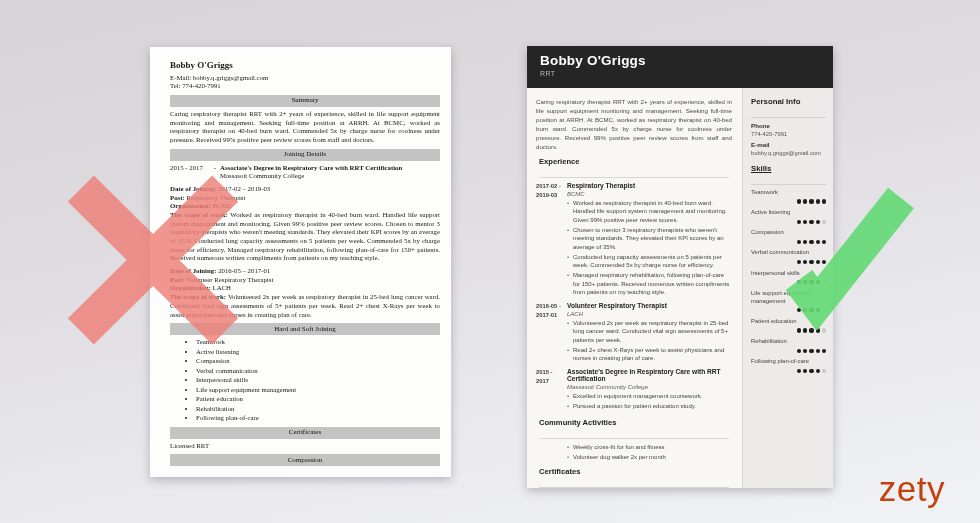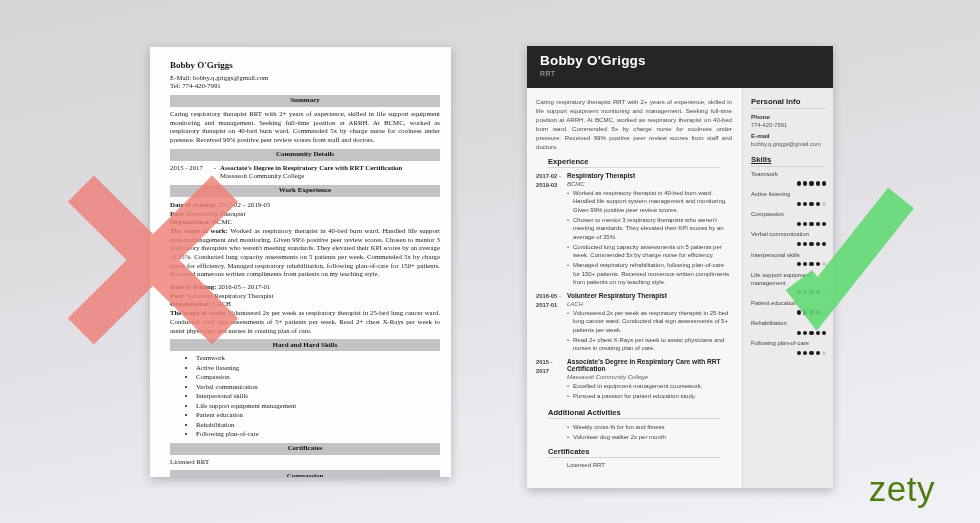--- a/index.html
+++ b/index.html
@@ -14,21 +14,21 @@
   
   .page-left {
     left:150px; top:47px; width:301px; height:430px;
     background:#fdfdfc; box-shadow:0 3px 9px rgba(45,40,60,.28);
     font-family:"Liberation Serif", serif; color:#1b1b1b;
     font-size:6.8px; line-height:1.28; padding:13px 11px 8px 20px;
   }
   .lr-name { font-size:9px; font-weight:bold; margin-bottom:2px; }
   .lr-contact { font-size:6.8px; }
   .lr-bar {
-    background:#c3c3c3; color:#111; text-align:center; font-weight:bold;
+    background:#c3c3c3; color:#111; text-align:center; font-weight:normal;
     font-size:7px; padding:1.5px 0; margin:4px 0 3px;
   }
   .lr-p { text-align:justify; }
   .lr-lbl { font-weight:bold; }
   .lr-edu { display:flex; margin:3px 0 2px; }
   .lr-edu-dates { width:40px; flex:none; }
   .lr-edu-sep { width:10px; flex:none; text-align:center; }
   .lr-edu-degree { font-weight:bold; }
   .lr-job { margin:4px 0 2px; }
   .lr-ul { list-style:disc; margin:2px 0 2px 26px; }
@@ -42,99 +42,98 @@
     color:#333;
   }
   .rr-header { background:#252525; height:42px; padding:7px 13px 0; }
   .rr-name { color:#fff; font-size:13.5px; font-weight:bold; letter-spacing:.2px; }
   .rr-title { color:#b8b8b8; font-size:7px; margin-top:2px; letter-spacing:.4px; }
   .rr-body { display:flex; height:400px; }
   .rr-main { width:215px; flex:none; padding:9px 10px 0 9px; }
   .rr-summary { font-size:6.1px; line-height:1.48; text-align:justify; color:#4c4c4c; margin-bottom:5px; }
   .rr-h {
     font-size:7.6px; font-weight:bold; color:#222;
-    border-bottom:1px solid #d8d6d3; padding-bottom:1px; margin:6px 12px 4px;
+    border-bottom:1px solid #d8d6d3; padding-bottom:11px; margin:6px 3px 4px;
   }
   .rr-job { display:flex; margin-bottom:4px; }
   .rr-dates { width:31px; flex:none; font-size:5.8px; font-weight:bold; color:#3c3c3c; line-height:1.5; }
   .rr-jobc { flex:1; }
   .rr-role { font-size:6.6px; font-weight:bold; color:#222; }
   .rr-company { font-size:6px; font-style:italic; color:#5c5c5c; margin:1.5px 0 2px; }
   .rr-ul { list-style:none; }
   .rr-ul li { font-size:6px; color:#454545; line-height:1.42; padding-left:6px; position:relative; margin-bottom:1.5px; }
   .rr-ul li::before { content:"•"; position:absolute; left:0; top:0; color:#666; }
   .rr-ul-ind { margin-left:31px; }
   .rr-cert { font-size:6px; color:#454545; margin-left:31px; }
   .rr-side {
     flex:1; background:#edebe9; border-left:1px solid #dcdad7;
     padding:9px 7px 0 8px;
   }
-  .rr-sh { font-size:7.8px; font-weight:bold; color:#222; border-bottom:1px solid #d3d1ce; padding-bottom:2px; margin-bottom:4px; }
+  .rr-sh { font-size:7.8px; font-weight:bold; color:#222; border-bottom:1px solid #d3d1ce; padding-bottom:11px; margin-bottom:4px; }
   .rr-sh2 { margin-top:8px;text-decoration:underline; }
   .rr-slabel { font-size:6.2px; font-weight:bold; color:#333; margin-top:3px; }
   .rr-sval { font-size:5.8px; color:#555; margin:2px 0 4px; }
   .rr-skill { margin-bottom:5.5px; }
   .rr-skill-name { font-size:5.9px; color:#444; line-height:1.35; }
   .rr-dots { display:flex; justify-content:flex-end; gap:2px; margin-top:2.5px; }
   .dot { width:4.2px; height:4.2px; border-radius:50%; background:#ccc9c5; }
   .dot.filled { background:#1d1d1d; }
 
   
   .xmark { position:absolute; left:80px; top:188px; width:145px; height:144px; opacity:.82; }
   .xbar {
     position:absolute; left:50%; top:50%; width:203px; height:37px;
     background:#ef7f78;
   }
   .xbar1 { transform:translate(-50%,-50%) rotate(44.7deg); }
   .xbar2 { transform:translate(-50%,-50%) rotate(-44.7deg); }
   .check { position:absolute; left:770px; top:180px; opacity:.9; }
 
   .zety {
-    position:absolute; right:45px; bottom:14px;
-    font-size:35px; font-weight:300; letter-spacing:.5px; color:#4d7c0f;
+    position:absolute; right:35px; bottom:14px;
+    font-size:35px; font-weight:300; letter-spacing:.5px; color:#c2410c;
   }
 </style>
 </head>
 <body>
 
 <div class="page page-left">
   <div class="lr-name">Bobby O'Griggs</div>
   <div class="lr-contact">E-Mail: bobby.q.griggs@gmail.com</div>
   <div class="lr-contact">Tel: 774-420-7991</div>
 
   <div class="lr-bar">Summary</div>
   <p class="lr-p">Caring respiratory therapist RRT with 2+ years of experience, skilled in life support equipment monitoring and management. Seeking full-time position at ARRH. At BCMC, worked as respiratory therapist on 40-bed burn ward. Commended 5x by charge nurse for coolness under pressure. Received 99% positive peer review scores from staff and doctors.</p>
 
-  <div class="lr-bar">Community Details</div>
+  <div class="lr-bar">Joining Details</div>
   <div class="lr-edu">
     <span class="lr-edu-dates">2015 - 2017</span>
     <span class="lr-edu-sep">-</span>
     <span>
       <span class="lr-edu-degree">Associate's Degree in Respiratory Care with RRT Certification</span><br>
       <span>Massasoit Community College</span>
     </span>
   </div>
 
-  <div class="lr-bar">Work Experience</div>
 
   <div class="lr-job">
     <div><span class="lr-lbl">Date of Joining:</span> <span>2017-02 – 2019-03</span></div>
     <div><span class="lr-lbl">Post:</span> <span>Respiratory Therapist</span></div>
     <div><span class="lr-lbl">Organization:</span> <span>BCMC</span></div>
     <p class="lr-p"><span class="lr-lbl">The scope of work:</span> <span>Worked as respiratory therapist in 40-bed burn ward. Handled life support system management and monitoring. Given 99% positive peer review scores. Chosen to mentor 3 respiratory therapists who weren't meeting standards. They elevated their KPI scores by an average of 35%. Conducted lung capacity assessments on 5 patients per week. Commended 5x by charge nurse for efficiency. Managed respiratory rehabilitation, following plan-of-care for 150+ patients. Received numerous written compliments from patients on my teaching style.</span></p>
   </div>
 
   <div class="lr-job">
     <div><span class="lr-lbl">Date of Joining:</span> <span>2016-05 – 2017-01</span></div>
     <div><span class="lr-lbl">Post:</span> <span>Volunteer Respiratory Therapist</span></div>
     <div><span class="lr-lbl">Organization:</span> <span>LACH</span></div>
     <p class="lr-p"><span class="lr-lbl">The scope of work:</span> <span>Volunteered 2x per week as respiratory therapist in 25-bed lung cancer ward. Conducted vital sign assessments of 5+ patients per week. Read 2+ chest X-Rays per week to assist physicians and nurses in creating plan of care.</span></p>
   </div>
 
-  <div class="lr-bar">Hard and Hard Skills</div>
+  <div class="lr-bar">Hard and Soft Joining</div>
   <ul class="lr-ul">
     <li>Teamwork</li>
     <li>Active listening</li>
     <li>Compassion</li>
     <li>Verbal communication</li>
     <li>Interpersonal skills</li>
     <li>Life support equipment management</li>
     <li>Patient education</li>
     <li>Rehabilitation</li>
     <li>Following plan-of-care</li>
@@ -198,21 +197,21 @@
         <div class="rr-jobc">
           <div class="rr-role">Associate's Degree in Respiratory Care with RRT Certification</div>
           <div class="rr-company">Massasoit Community College</div>
           <ul class="rr-ul">
             <li>Excelled in equipment management coursework.</li>
             <li>Pursued a passion for patient education study.</li>
           </ul>
         </div>
       </div>
 
-      <div class="rr-h">Additional Activities</div>
+      <div class="rr-h">Community Activities</div>
       <ul class="rr-ul rr-ul-ind">
         <li>Weekly cross-fit for fun and fitness</li>
         <li>Volunteer dog walker 2x per month</li>
       </ul>
 
       <div class="rr-h">Certificates</div>
       <div class="rr-cert">Licensed RRT</div>
     </div>
 
     <div class="rr-side">

